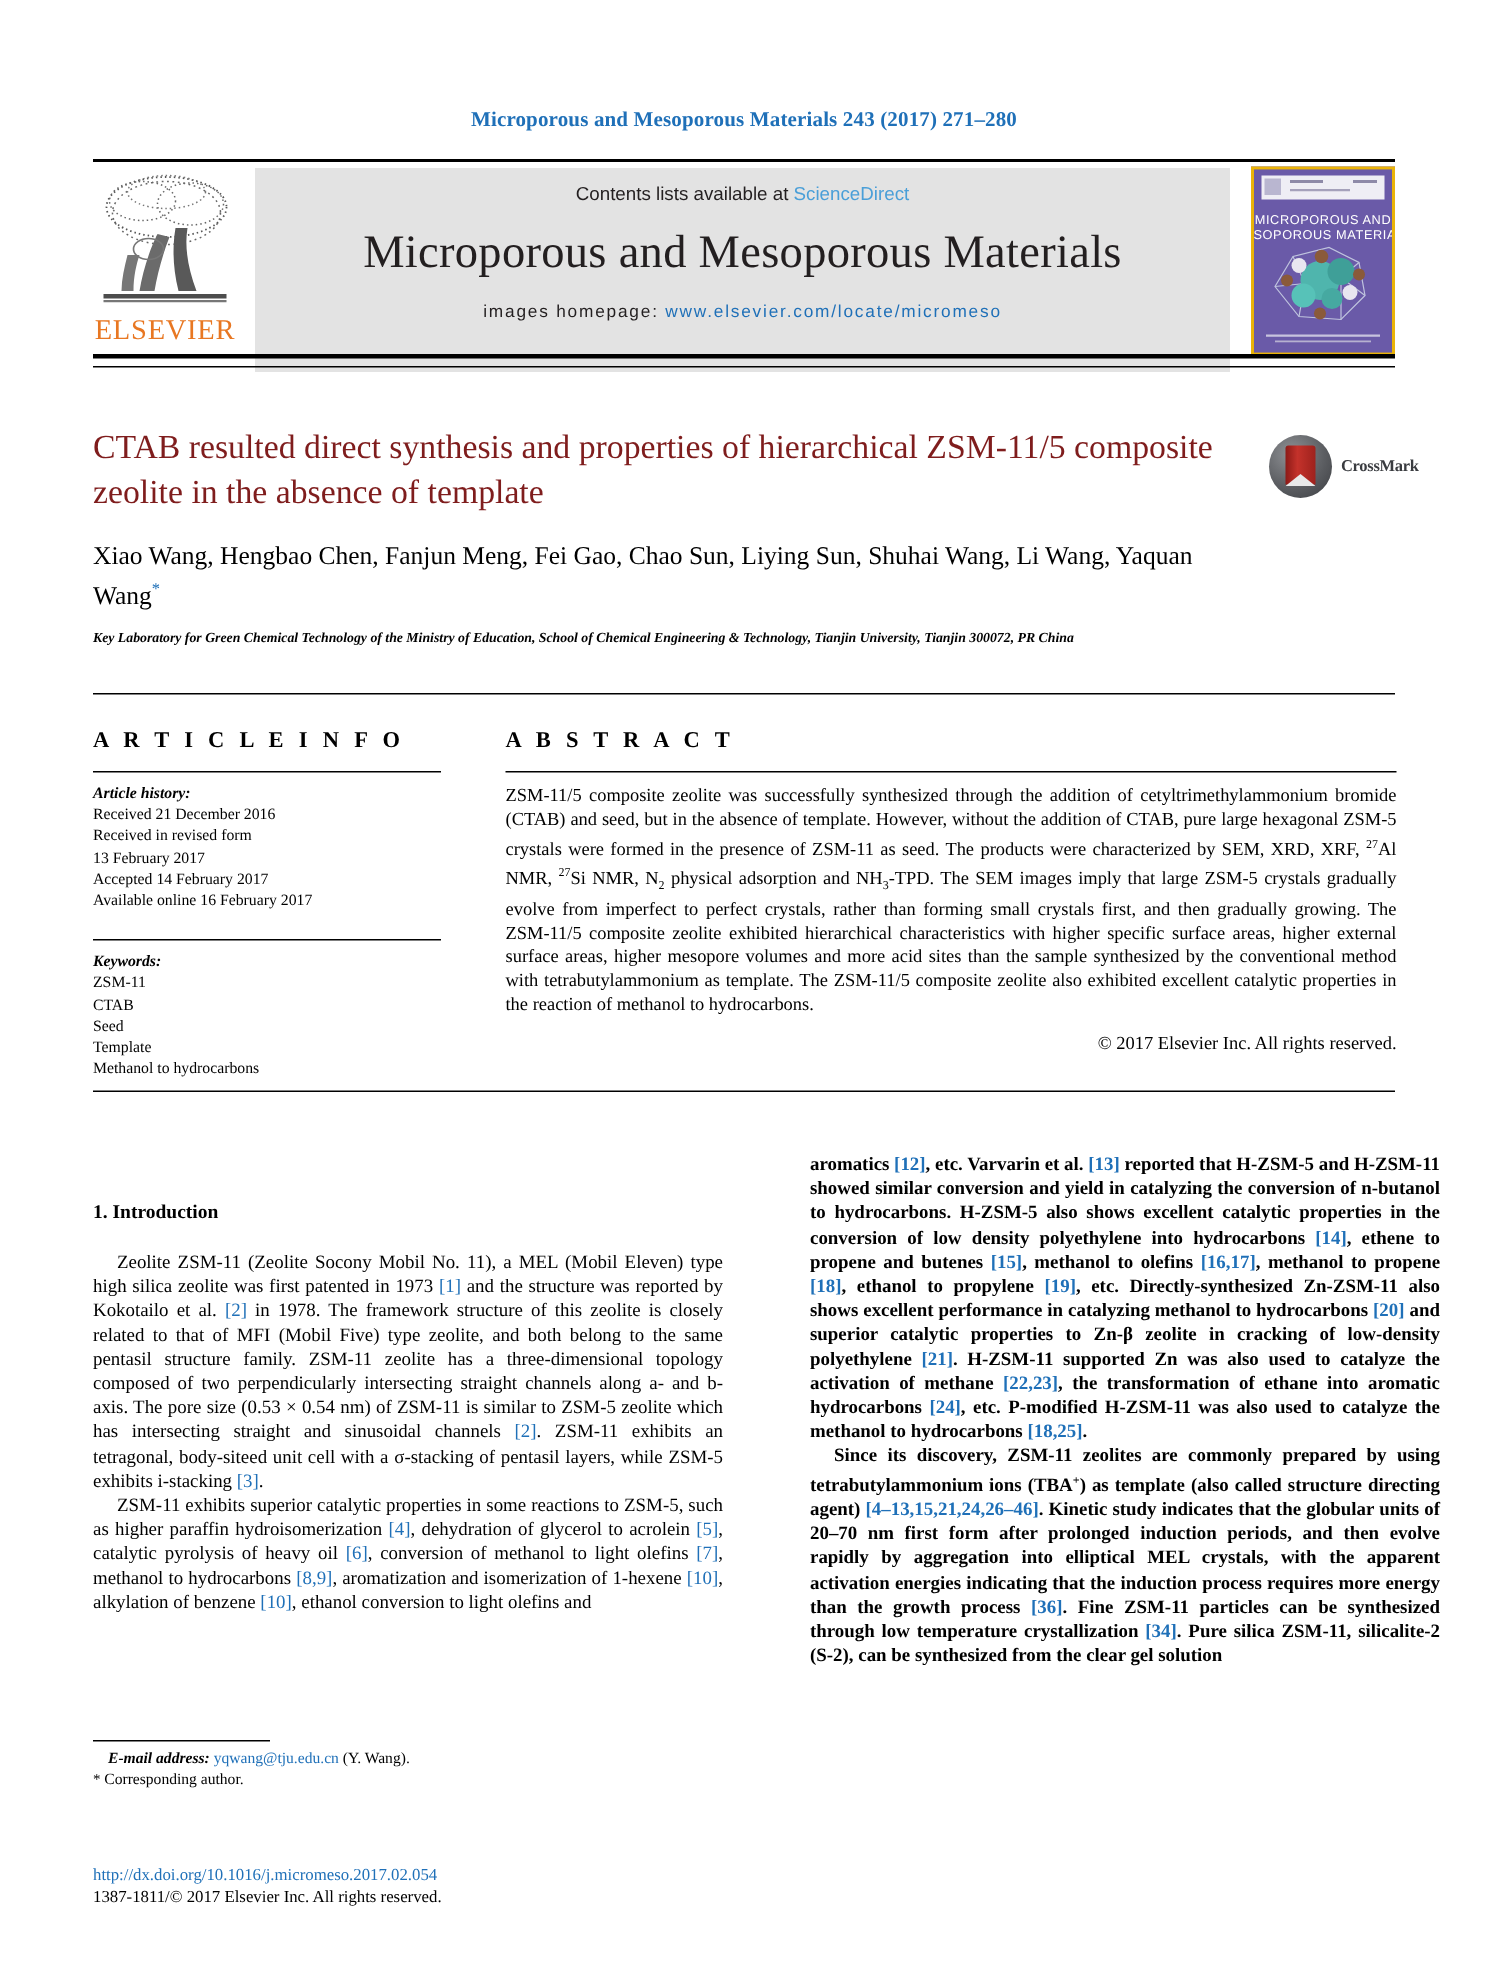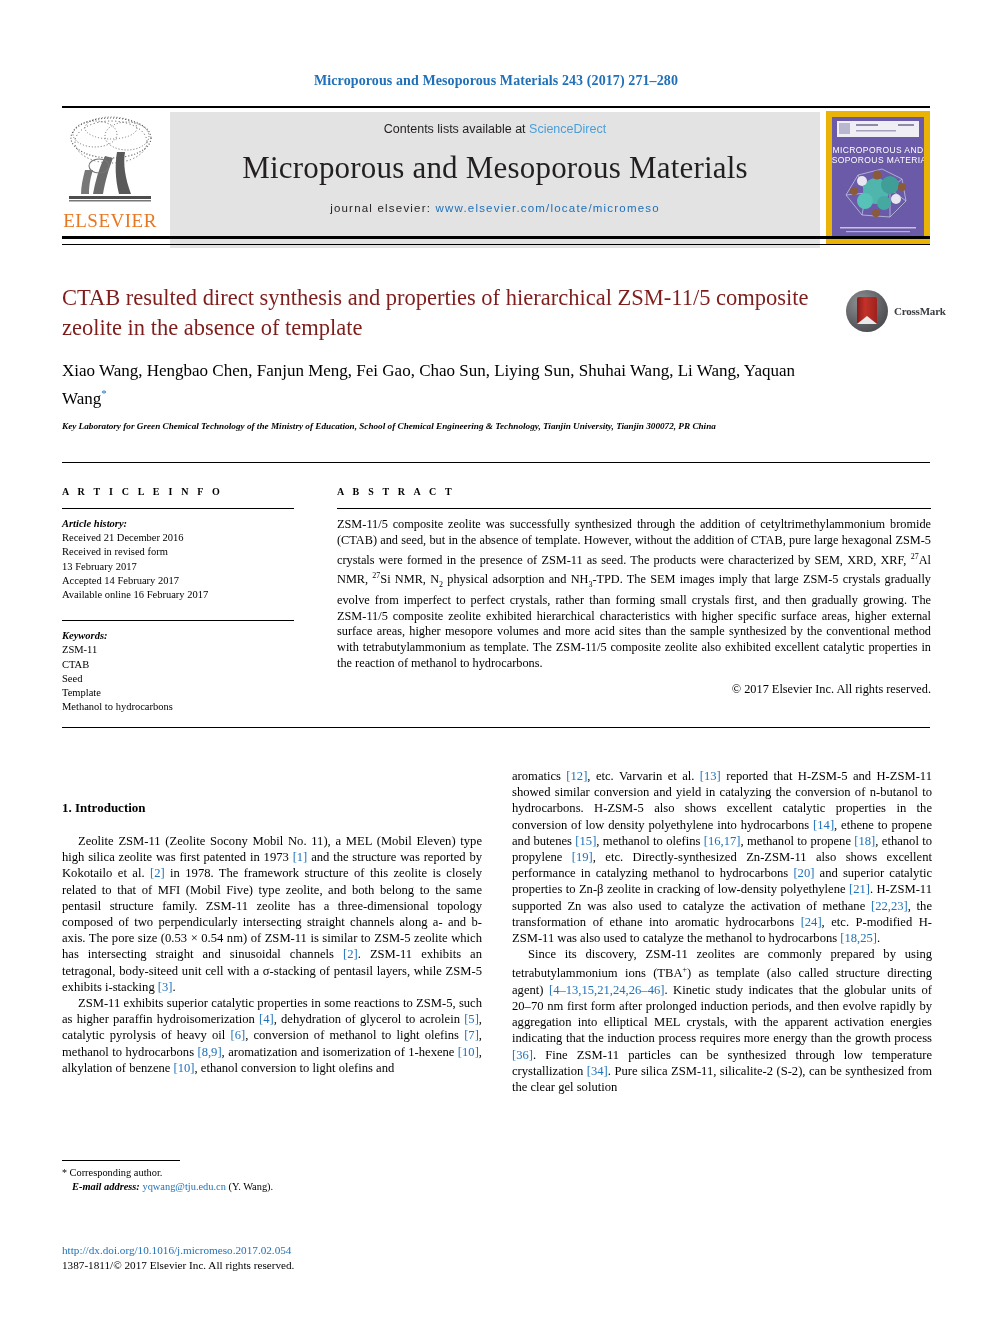--- a/index.html
+++ b/index.html
@@ -105,21 +105,21 @@
   }
   .homepage-line .url {
     color: #1f70b8;
   }
   .cover-thumb {
     position: absolute;
     right: 0; top: 1px;
     width: 92px;
     height: 122px;
     background: #6a5aa8;
-    border: 6px solid #eab308;
+    border: 2px solid #eab308;
     overflow: hidden;
   }
 
   .rule-banner-bottom {
     position: absolute;
     left: 62px; top: 236px;
     width: 868px;
     height: 3px;
     background: #000;
   }
@@ -220,21 +220,21 @@
     width: 232px;
   }
   .abstract-col {
     position: absolute;
     left: 337px; top: 486px;
     width: 594px;
   }
   .sec-head {
     font-family: "Liberation Serif", serif;
     font-weight: bold;
-    font-size: 10px;
+    font-size: 15px;
     letter-spacing: 3.2px;
     color: #000;
   }
   .thin-rule {
     height: 1px;
     background: #000;
     margin-top: 11px;
     margin-bottom: 8px;
   }
   .info-body {
@@ -280,22 +280,23 @@
 
   
   .col-left {
     position: absolute;
     left: 62px; top: 768px;
     width: 420px;
     margin-top: 32px;
   }
   .col-right {
     position: absolute;
-    left: 512px; top: 768px;
+    left: 540px; top: 768px;
     width: 420px;
+    font-weight: bold;
   }
   .h2 {
     font-family: "Liberation Serif", serif;
     font-weight: bold;
     font-size: 13px;
     margin: 0 0 17px 0;
     color: #000;
   }
   .para {
     font-family: "Liberation Serif", serif;
@@ -368,21 +369,21 @@
             <rect x="4" y="88" width="82" height="1.5" fill="#777"></rect>
           </g>
         </svg>
       </div>
       <div class="elsevier-word">ELSEVIER</div>
     </div>
 
     <div class="banner-mid">
       <div class="contents-line"><span>Contents lists available at </span><span class="sd">ScienceDirect</span></div>
       <div class="journal-title">Microporous and Mesoporous Materials</div>
-      <div class="homepage-line"><span>journal elsevier: </span><span class="url">www.elsevier.com/locate/micromeso</span></div>
+      <div class="homepage-line"><span>images homepage: </span><span class="url">www.elsevier.com/locate/micromeso</span></div>
     </div>
 
     <div class="cover-thumb">
       <svg width="92" height="122" viewBox="0 0 92 122" xmlns="http://www.w3.org/2000/svg">
         <rect width="92" height="122" fill="#6a5aa8"></rect>
         <rect x="5" y="4" width="82" height="16" fill="#efeef5"></rect>
         <rect x="7" y="6" width="11" height="11" fill="#b9b6d0"></rect>
         <rect x="24" y="7" width="22" height="2" fill="#8e8aa8"></rect>
         <rect x="66" y="7" width="16" height="2" fill="#8e8aa8"></rect>
         <rect x="24" y="13" width="40" height="1.5" fill="#a5a1bb"></rect>
@@ -464,22 +465,22 @@
     <p class="para">ZSM-11 exhibits superior catalytic properties in some reactions to ZSM-5, such as higher paraffin hydroisomerization <span class="ref">[4]</span>, dehydration of glycerol to acrolein <span class="ref">[5]</span>, catalytic pyrolysis of heavy oil <span class="ref">[6]</span>, conversion of methanol to light olefins <span class="ref">[7]</span>, methanol to hydrocarbons <span class="ref">[8,9]</span>, aromatization and isomerization of 1-hexene <span class="ref">[10]</span>, alkylation of benzene <span class="ref">[10]</span>, ethanol conversion to light olefins and</p>
   </div>
 
   <div class="col-right">
     <p class="para noindent">aromatics <span class="ref">[12]</span>, etc. Varvarin et al. <span class="ref">[13]</span> reported that H-ZSM-5 and H-ZSM-11 showed similar conversion and yield in catalyzing the conversion of n-butanol to hydrocarbons. H-ZSM-5 also shows excellent catalytic properties in the conversion of low density polyethylene into hydrocarbons <span class="ref">[14]</span>, ethene to propene and butenes <span class="ref">[15]</span>, methanol to olefins <span class="ref">[16,17]</span>, methanol to propene <span class="ref">[18]</span>, ethanol to propylene <span class="ref">[19]</span>, etc. Directly-synthesized Zn-ZSM-11 also shows excellent performance in catalyzing methanol to hydrocarbons <span class="ref">[20]</span> and superior catalytic properties to Zn-β zeolite in cracking of low-density polyethylene <span class="ref">[21]</span>. H-ZSM-11 supported Zn was also used to catalyze the activation of methane <span class="ref">[22,23]</span>, the transformation of ethane into aromatic hydrocarbons <span class="ref">[24]</span>, etc. P-modified H-ZSM-11 was also used to catalyze the methanol to hydrocarbons <span class="ref">[18,25]</span>.</p>
     <p class="para">Since its discovery, ZSM-11 zeolites are commonly prepared by using tetrabutylammonium ions (TBA<sup>+</sup>) as template (also called structure directing agent) <span class="ref">[4–13,15,21,24,26–46]</span>. Kinetic study indicates that the globular units of 20–70 nm first form after prolonged induction periods, and then evolve rapidly by aggregation into elliptical MEL crystals, with the apparent activation energies indicating that the induction process requires more energy than the growth process <span class="ref">[36]</span>. Fine ZSM-11 particles can be synthesized through low temperature crystallization <span class="ref">[34]</span>. Pure silica ZSM-11, silicalite-2 (S-2), can be synthesized from the clear gel solution</p>
   </div>
 
   <div class="footnote-rule"></div>
   <div class="footnote">
+    <div style="padding-left:10px"><span class="em">E-mail address:</span> <span class="mail">yqwang@tju.edu.cn</span> <span>(Y. Wang).</span></div>
     <div><span class="star">*&nbsp;</span><span>Corresponding author.</span></div>
-    <div style="padding-left:10px"><span class="em">E-mail address:</span> <span class="mail">yqwang@tju.edu.cn</span> <span>(Y. Wang).</span></div>
   </div>
 
   <div class="doi-block">
     <div class="doi">http://dx.doi.org/10.1016/j.micromeso.2017.02.054</div>
     <div>1387-1811/© 2017 Elsevier Inc. All rights reserved.</div>
   </div>
 
 </div>
 
 </body></html>

